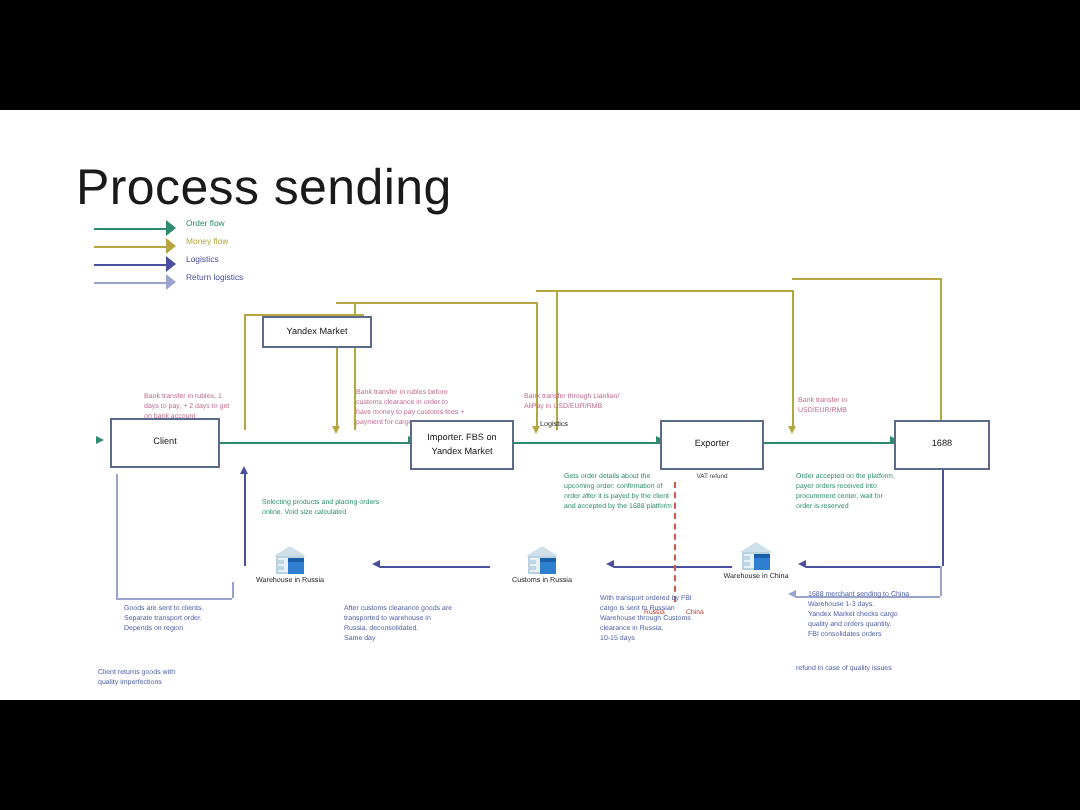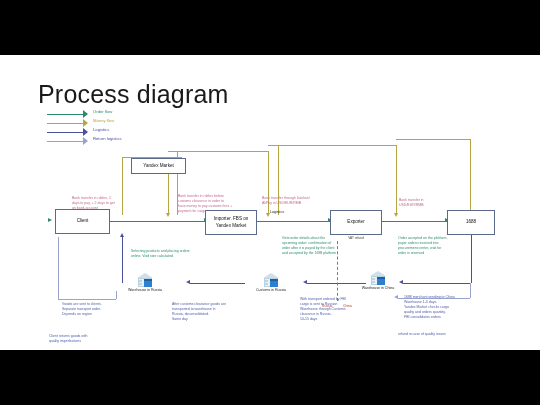--- a/index.html
+++ b/index.html
@@ -55,21 +55,21 @@
   .wh .door2{position:absolute;left:9px;top:6px;width:8px;height:2.3px;background:#1a5fa8;}
   .wh .w1{position:absolute;left:4.4px;top:6.6px;width:3px;height:2.4px;background:#bcd6e6;}
   .wh .w2{position:absolute;left:4.4px;top:9.6px;width:3px;height:2.4px;background:#bcd6e6;}
   .border-line{position:absolute;border-left:1px dashed #d05a4a;width:0;}
 </style>
 </head>
 <body>
 
 <div class="slide">
 
-  <div class="title">Process diagram</div>
+  <div class="title">Process sending</div>
 
   <div class="legend">
 
     <div class="lg-row">
       <div class="lg-line" style="border-color:#2e8b6f"></div>
       <div class="lg-head" style="border-left-color:#2e8b6f"></div>
       <div class="lg-txt" style="color:#2e8b6f">Order flow</div>
     </div>
 
     <div class="lg-row">

